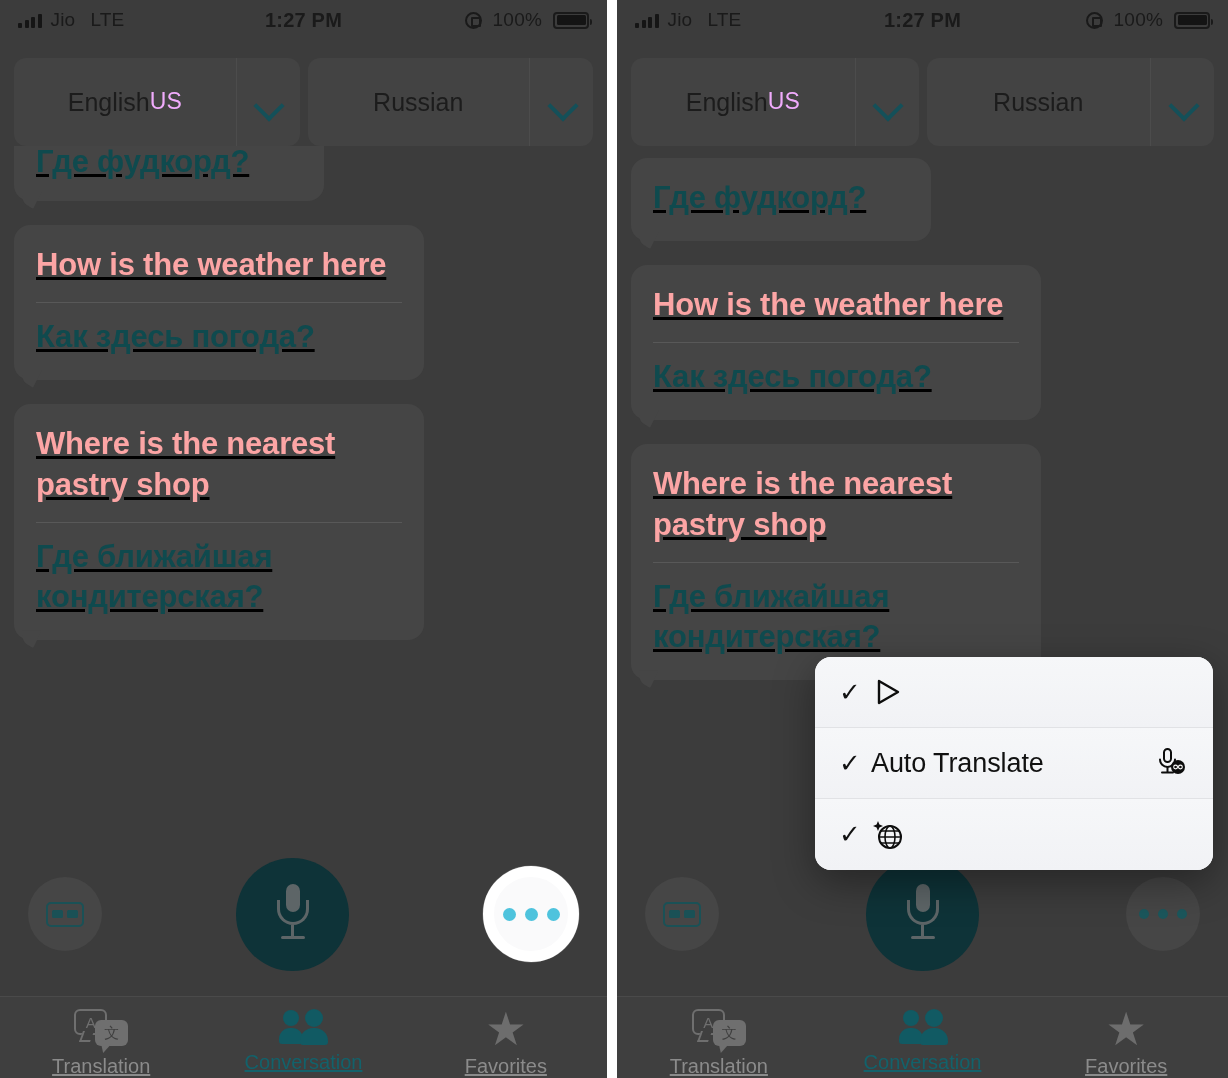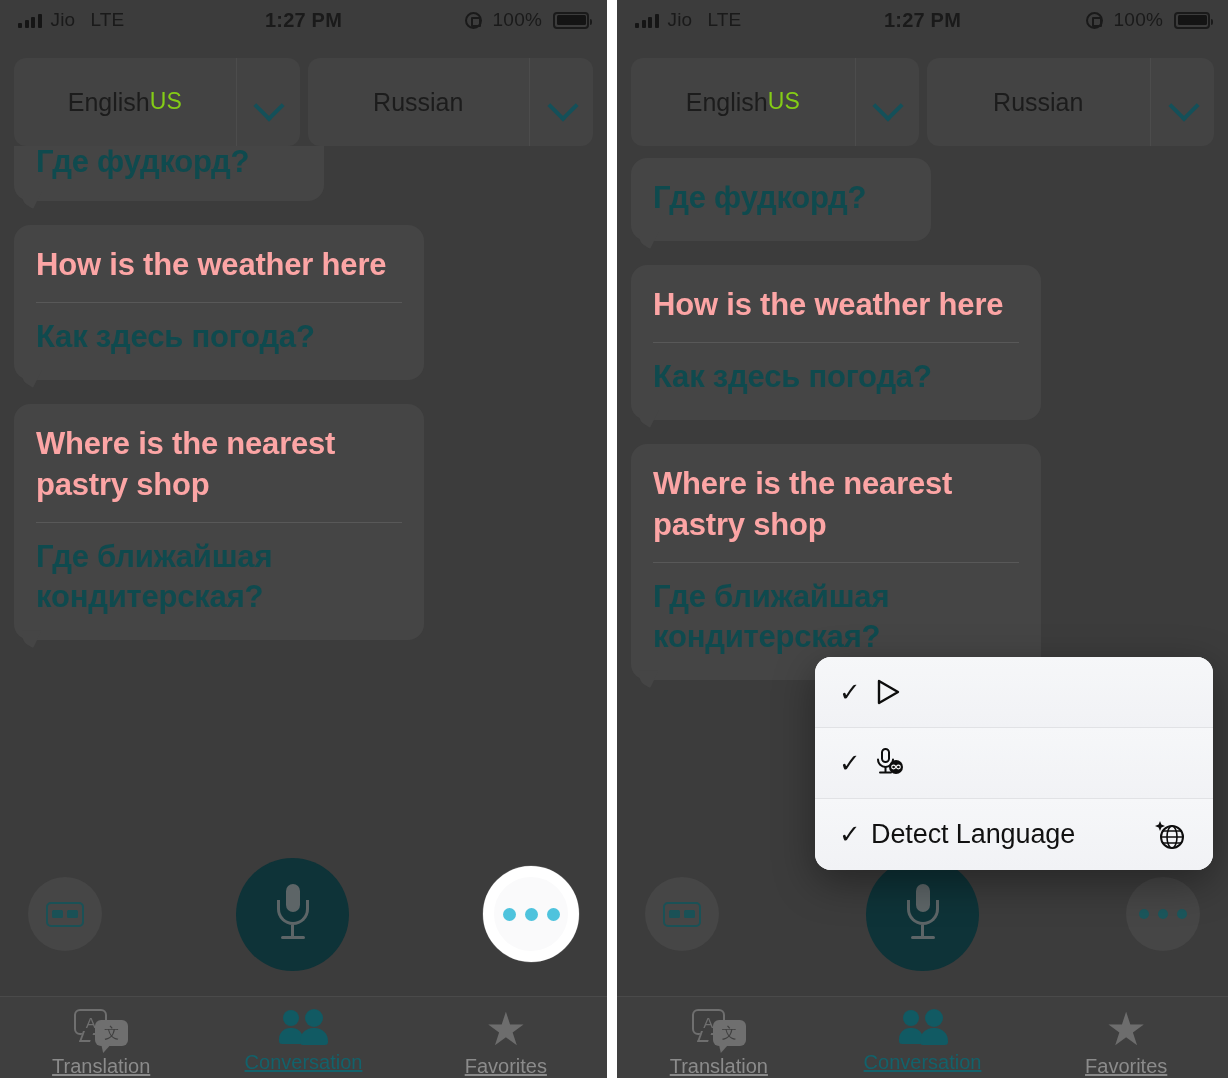--- a/index.html
+++ b/index.html
@@ -129,21 +129,21 @@
     justify-content: center;
     line-height: 1.12;
   }
   .langcard .lbl .main {
     font-size: 25px;
     color: #1c1c1c;
     font-weight: 400;
   }
   .langcard .lbl .sub {
     font-size: 23px;
-    color: #84cc16;
+    color: #f0abfc;
   }
   .langcard .chev {
     width: 64px;
     border-left: 1px solid #4c4c4c;
     display: flex;
     align-items: center;
     justify-content: center;
   }
   .chevglyph {
     width: 26px; height: 15px;
@@ -168,20 +168,21 @@
   }
   .phone.right .convo { padding-top: 12px; }
 
   .bubble {
     background: #454545;
     border-radius: 16px;
     padding: 20px 22px 22px 22px;
     margin-bottom: 24px;
     position: relative;
     width: 386px;
+    text-decoration: underline;
   }
   .bubble.tail::after {
     content: "";
     position: absolute;
     left: 8px;
     bottom: -8px;
     width: 20px; height: 18px;
     background: #454545;
     border-bottom-left-radius: 14px;
     clip-path: polygon(0 0, 100% 0, 55% 100%, 0 60%);
@@ -668,36 +669,36 @@
         <span class="menu-check">✓</span>
         <span class="menu-icon">
           <svg width="30" height="30" viewBox="0 0 30 30" aria-hidden="true">
             <path d="M6 4 L25 15 L6 26 Z" fill="none" stroke="#0d0d0d" stroke-width="2.4" stroke-linejoin="round"></path>
           </svg>
         </span>
       </div>
 
       <div class="menu-item">
         <span class="menu-check">✓</span>
+        <span class="menu-label">Auto Translate</span>
         <span class="menu-icon">
           <svg width="34" height="34" viewBox="0 0 34 34" aria-hidden="true">
             <rect x="11" y="3" width="7" height="13" rx="3.5" fill="none" stroke="#0d0d0d" stroke-width="2"></rect>
             <path d="M7 13.5 a7.5 7.5 0 0 0 15 0" fill="none" stroke="#0d0d0d" stroke-width="2" stroke-linecap="round"></path>
             <line x1="14.5" y1="21" x2="14.5" y2="26" stroke="#0d0d0d" stroke-width="2"></line>
             <line x1="9" y1="26.5" x2="20" y2="26.5" stroke="#0d0d0d" stroke-width="2" stroke-linecap="round"></line>
             <circle cx="25" cy="21" r="7" fill="#0d0d0d"></circle>
             <circle cx="22.6" cy="21" r="1.9" fill="none" stroke="#ffffff" stroke-width="1.1"></circle>
             <circle cx="27.4" cy="21" r="1.9" fill="none" stroke="#ffffff" stroke-width="1.1"></circle>
           </svg>
         </span>
       </div>
 
       <div class="menu-item">
         <span class="menu-check">✓</span>
-        <span class="menu-label">Detect Language</span>
         <span class="menu-icon">
           <svg width="34" height="34" viewBox="0 0 34 34" aria-hidden="true">
             <circle cx="19" cy="19" r="11" fill="none" stroke="#0d0d0d" stroke-width="2"></circle>
             <ellipse cx="19" cy="19" rx="5" ry="11" fill="none" stroke="#0d0d0d" stroke-width="1.6"></ellipse>
             <line x1="8" y1="19" x2="30" y2="19" stroke="#0d0d0d" stroke-width="1.6"></line>
             <line x1="10" y1="13" x2="28" y2="13" stroke="#0d0d0d" stroke-width="1.5"></line>
             <line x1="10" y1="25" x2="28" y2="25" stroke="#0d0d0d" stroke-width="1.5"></line>
             <path d="M7 3 L8.4 6.6 L12 8 L8.4 9.4 L7 13 L5.6 9.4 L2 8 L5.6 6.6 Z" fill="#0d0d0d"></path>
           </svg>
         </span>

